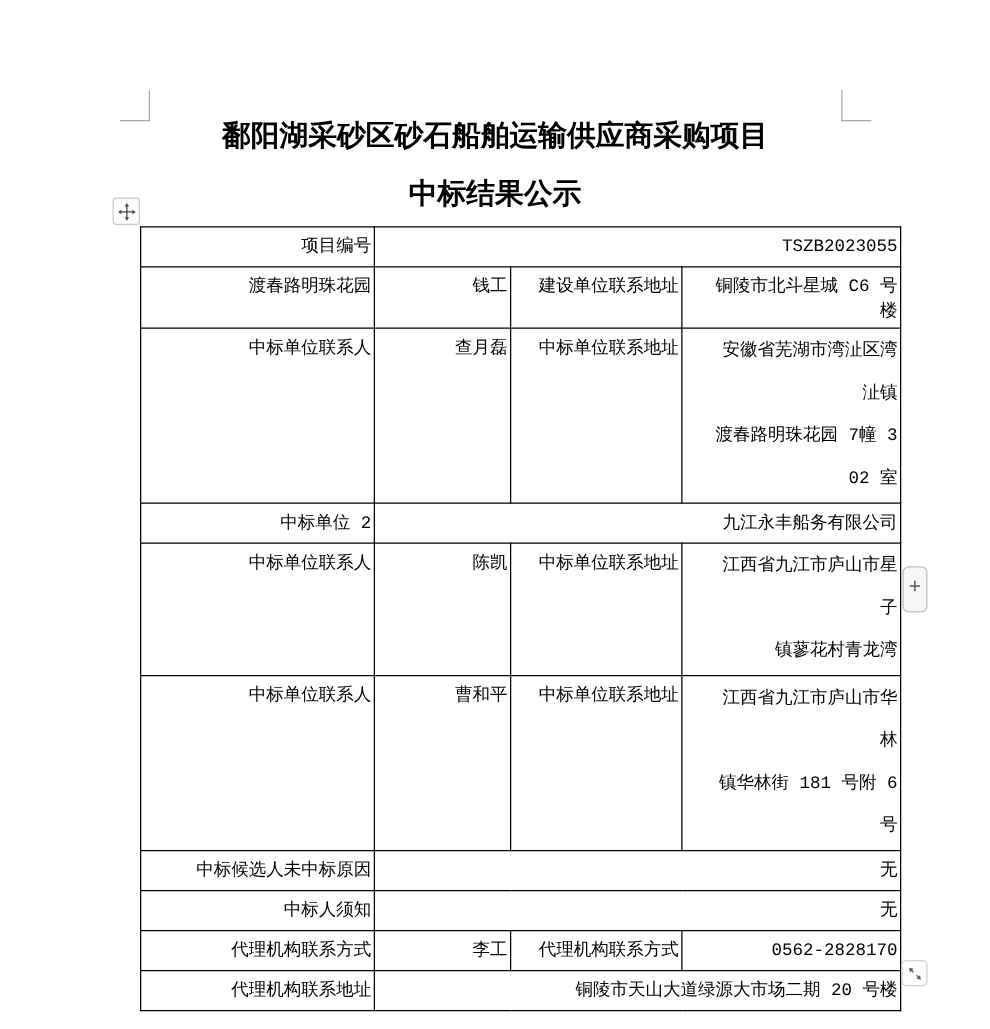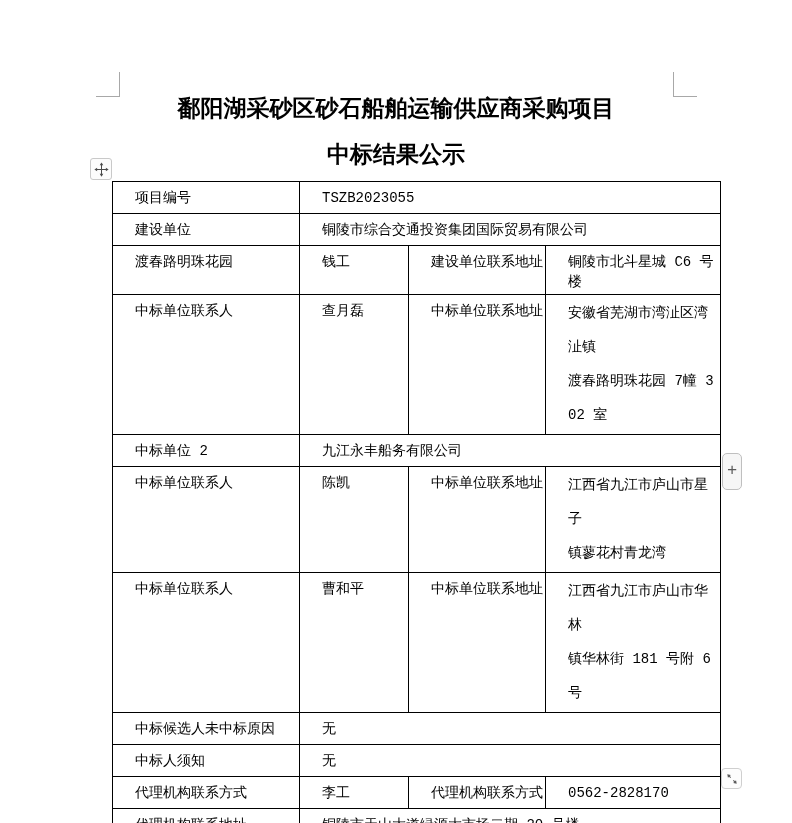--- a/index.html
+++ b/index.html
@@ -28,20 +28,21 @@
 
   
   table.doc {
     position:absolute; left:112px; top:181px; width:608px;
     border-collapse:collapse; table-layout:fixed;
   }
   table.doc td {
     border:1px solid #000; font-size:14px; line-height:20px;
     vertical-align:top; padding:6px 2px 2px 22px; overflow:hidden;
     word-break:break-all;
+    text-align:right;
   }
   tr.single { height:32px; }
   tr.tall   { height:66px; }
   td.c-label2 { padding-left:5px; }
   td.c-value2 { padding-left:4px; font-size:13.5px; }
   tr.tall td.c-value2 { line-height:34px; padding-top:1px; white-space:pre-line; }
 
   
   .plus-btn {
     position:absolute; left:722px; top:453px; width:20px; height:37px;
@@ -89,24 +90,20 @@
     <colgroup>
       <col style="width:187px">
         <col style="width:109px">
         <col style="width:137px">
         <col style="width:175px">
     </colgroup>
     <tbody>
         <tr class="single">
           <td class="c-label">项目编号</td>
           <td class="c-value" colspan="3">TSZB2023055</td>
-        </tr>
-        <tr class="single">
-          <td class="c-label">建设单位</td>
-          <td class="c-value" colspan="3">铜陵市综合交通投资集团国际贸易有限公司</td>
         </tr>
         <tr class="single">
           <td class="c-label">渡春路明珠花园</td>
           <td class="c-value">钱工</td>
           <td class="c-label2">建设单位联系地址</td>
           <td class="c-value2">铜陵市北斗星城 C6 号楼</td>
         </tr>
         <tr class="tall">
           <td class="c-label">中标单位联系人</td>
           <td class="c-value">查月磊</td>

